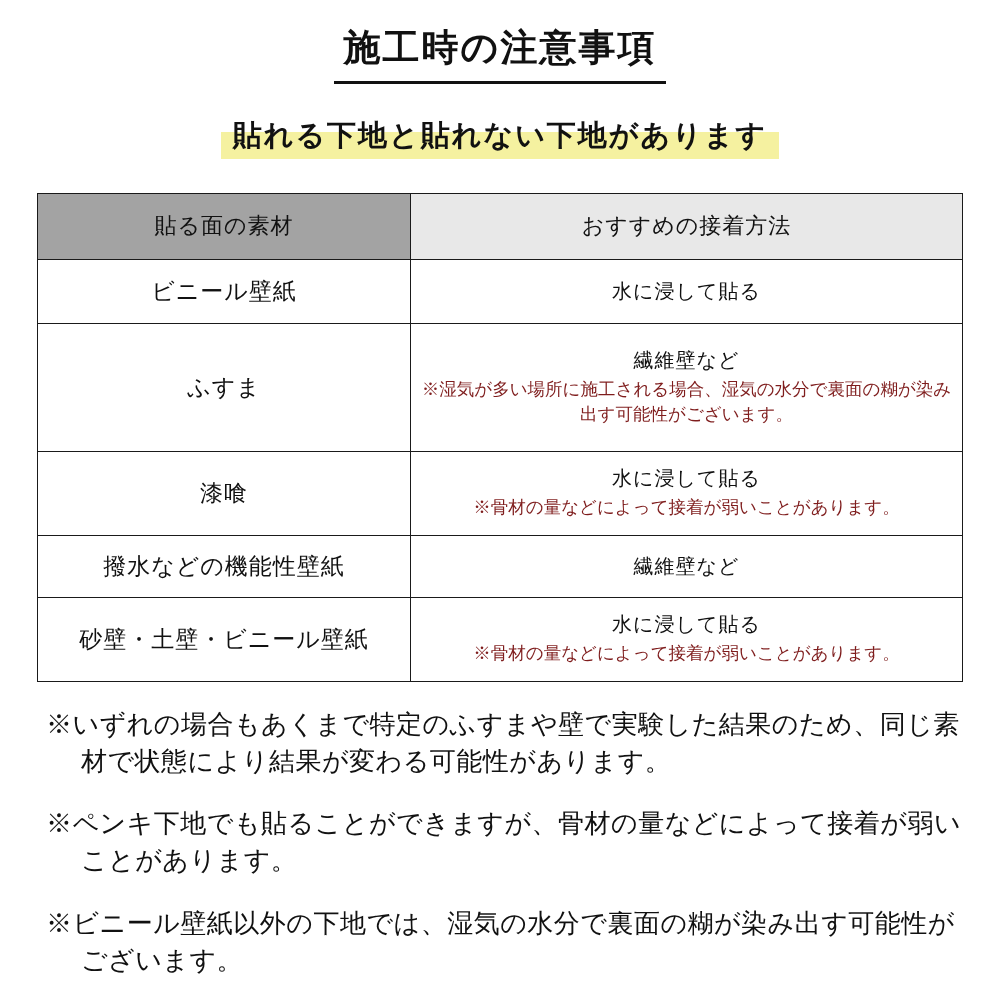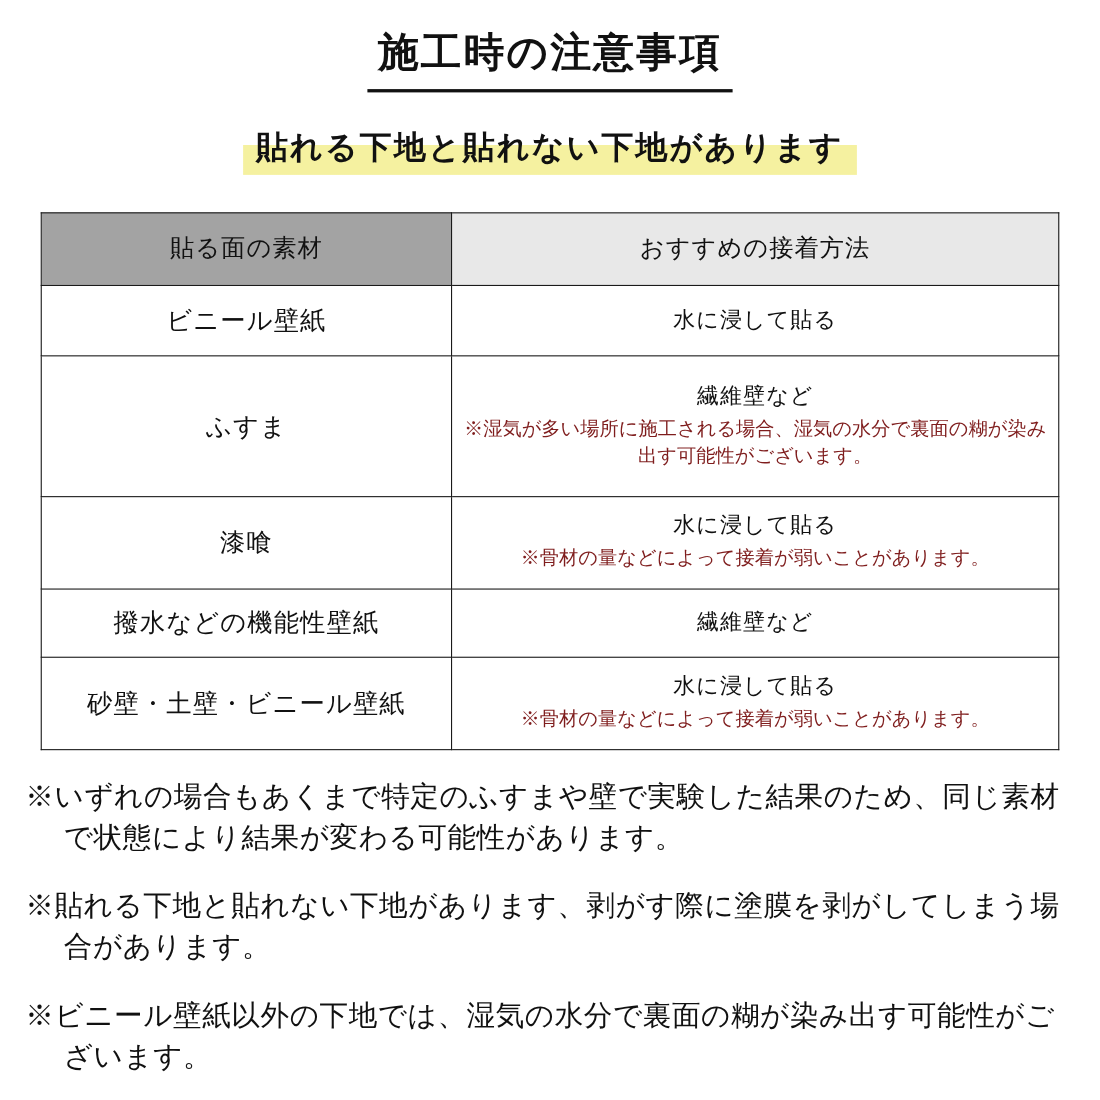--- a/index.html
+++ b/index.html
@@ -97,21 +97,21 @@
     line-height: 1.45;
     margin-top: 4px;
     letter-spacing: 0;
   }
   .cellnote:empty { display: none; }
 
   
   .notes {
     list-style: none;
     margin: 24px 0 0 0;
-    padding: 0 28px 0 23px;
+    padding: 0 28px 0 46px;
   }
   .notes li {
     font-size: 26px;
     font-weight: 500;
     line-height: 1.42;
     letter-spacing: 0.5px;
     margin-bottom: 26px;
     padding-left: 35px;
     text-indent: -35px;
   }
@@ -174,17 +174,17 @@
         <td>
           <div class="method">水に浸して貼る</div>
           <div class="cellnote">※骨材の量などによって接着が弱いことがあります。</div>
         </td>
       </tr>
     </tbody>
   </table>
 
   <ul class="notes">
     <li>※いずれの場合もあくまで特定のふすまや壁で実験した結果のため、同じ素材で状態により結果が変わる可能性があります。</li>
-    <li>※貼れる下地と貼れない下地があります、剥がす際に塗膜を剥がしてしまう場合があります。</li>
+    <li>※ペンキ下地でも貼ることができますが、骨材の量などによって接着が弱いことがあります。</li>
     <li>※ビニール壁紙以外の下地では、湿気の水分で裏面の糊が染み出す可能性がございます。</li>
   </ul>
 
 </div>
 
 </body></html>

